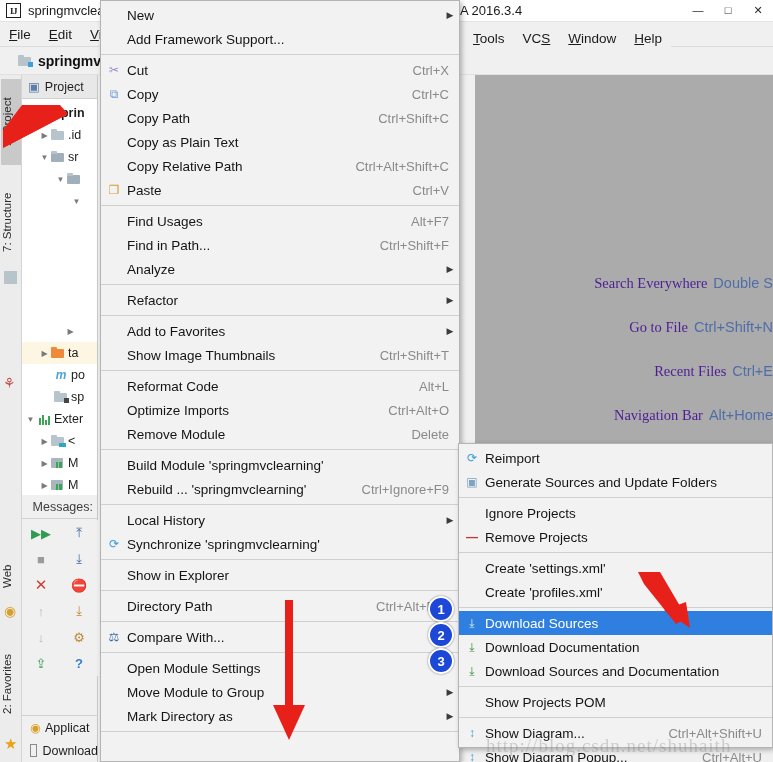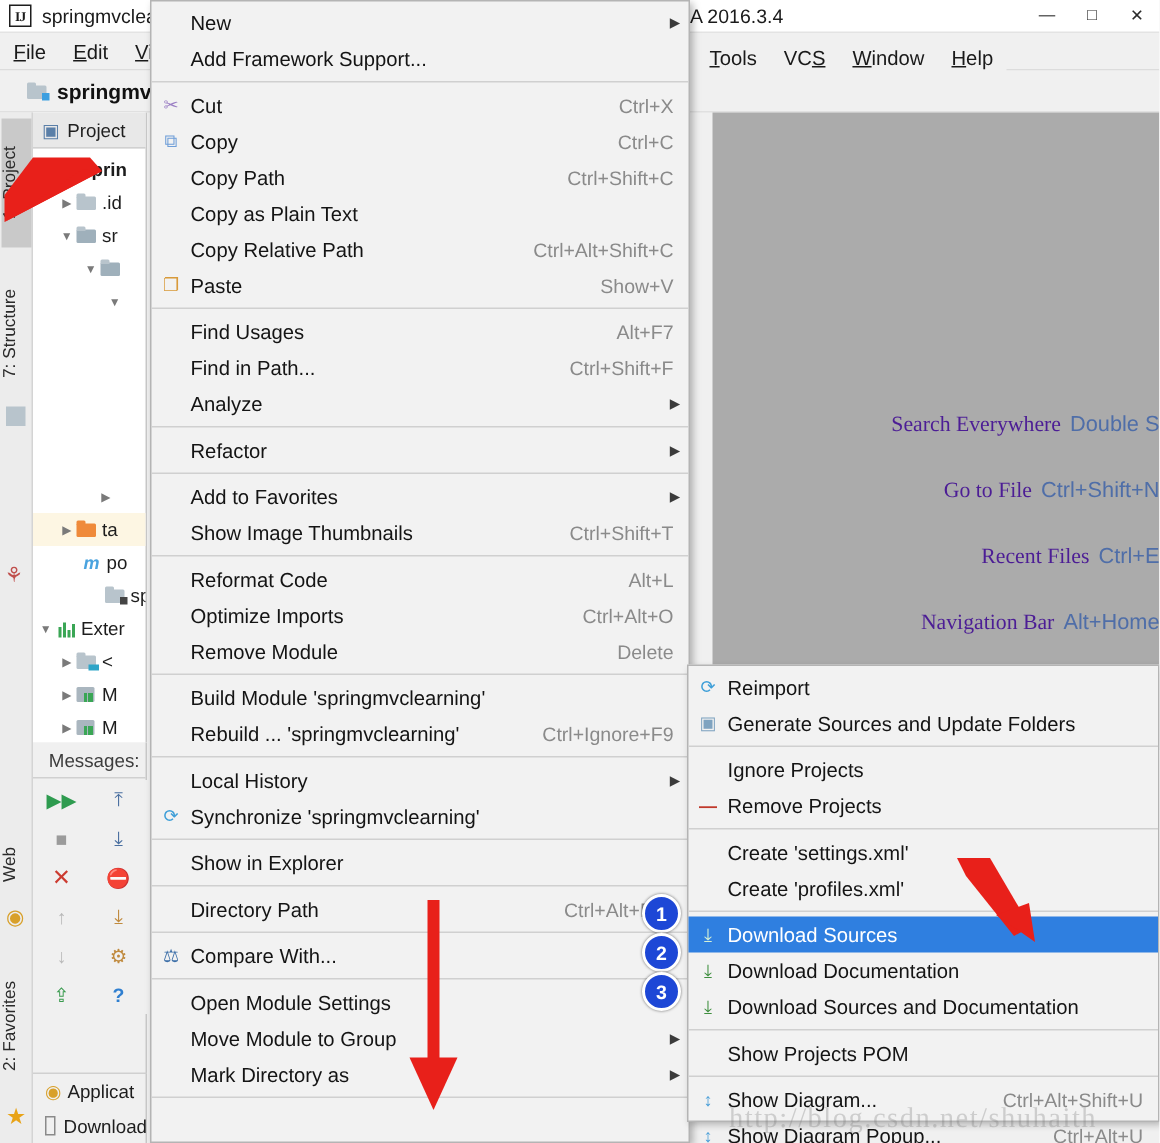--- a/index.html
+++ b/index.html
@@ -496,21 +496,21 @@
         </div>
         <div class="tree-row sel-soft" style="padding-left:16px;">
           <span class="tw-arrow">▶</span>
           <span class="folder-ico orange"></span>
           <span class="tw-label">ta</span>
         </div>
         <div class="tree-row" style="padding-left:32px;">
           <span class="m-ico">m</span>
           <span class="tw-label">po</span>
         </div>
-        <div class="tree-row" style="padding-left:48px;">
+        <div class="tree-row" style="padding-left:32px;">
           <span class="folder-ico">
               <span class="mod-dot" style="background:#444;"></span>
             </span>
           <span class="tw-label">sp</span>
         </div>
         <div class="tree-row" style="padding-left:2px;">
           <span class="tw-arrow">▼</span>
           <span class="lib-ico">
               <i style="height:7px"></i>
               <i style="height:10px"></i>
@@ -630,21 +630,21 @@
       <span class="key"></span>
     </div>
     <div class="mi">
       <span class="ico"></span>
       <span class="txt">Copy Relative Path</span>
       <span class="key">Ctrl+Alt+Shift+C</span>
     </div>
     <div class="mi">
       <span class="ico paste-ico">❐</span>
       <span class="txt">Paste</span>
-      <span class="key">Show+V</span>
+      <span class="key">Ctrl+V</span>
     </div>
     <div class="msep"></div>
 
     <div class="mi">
       <span class="ico"></span>
       <span class="txt">Find Usages</span>
       <span class="key">Alt+F7</span>
     </div>
     <div class="mi">
       <span class="ico"></span>

